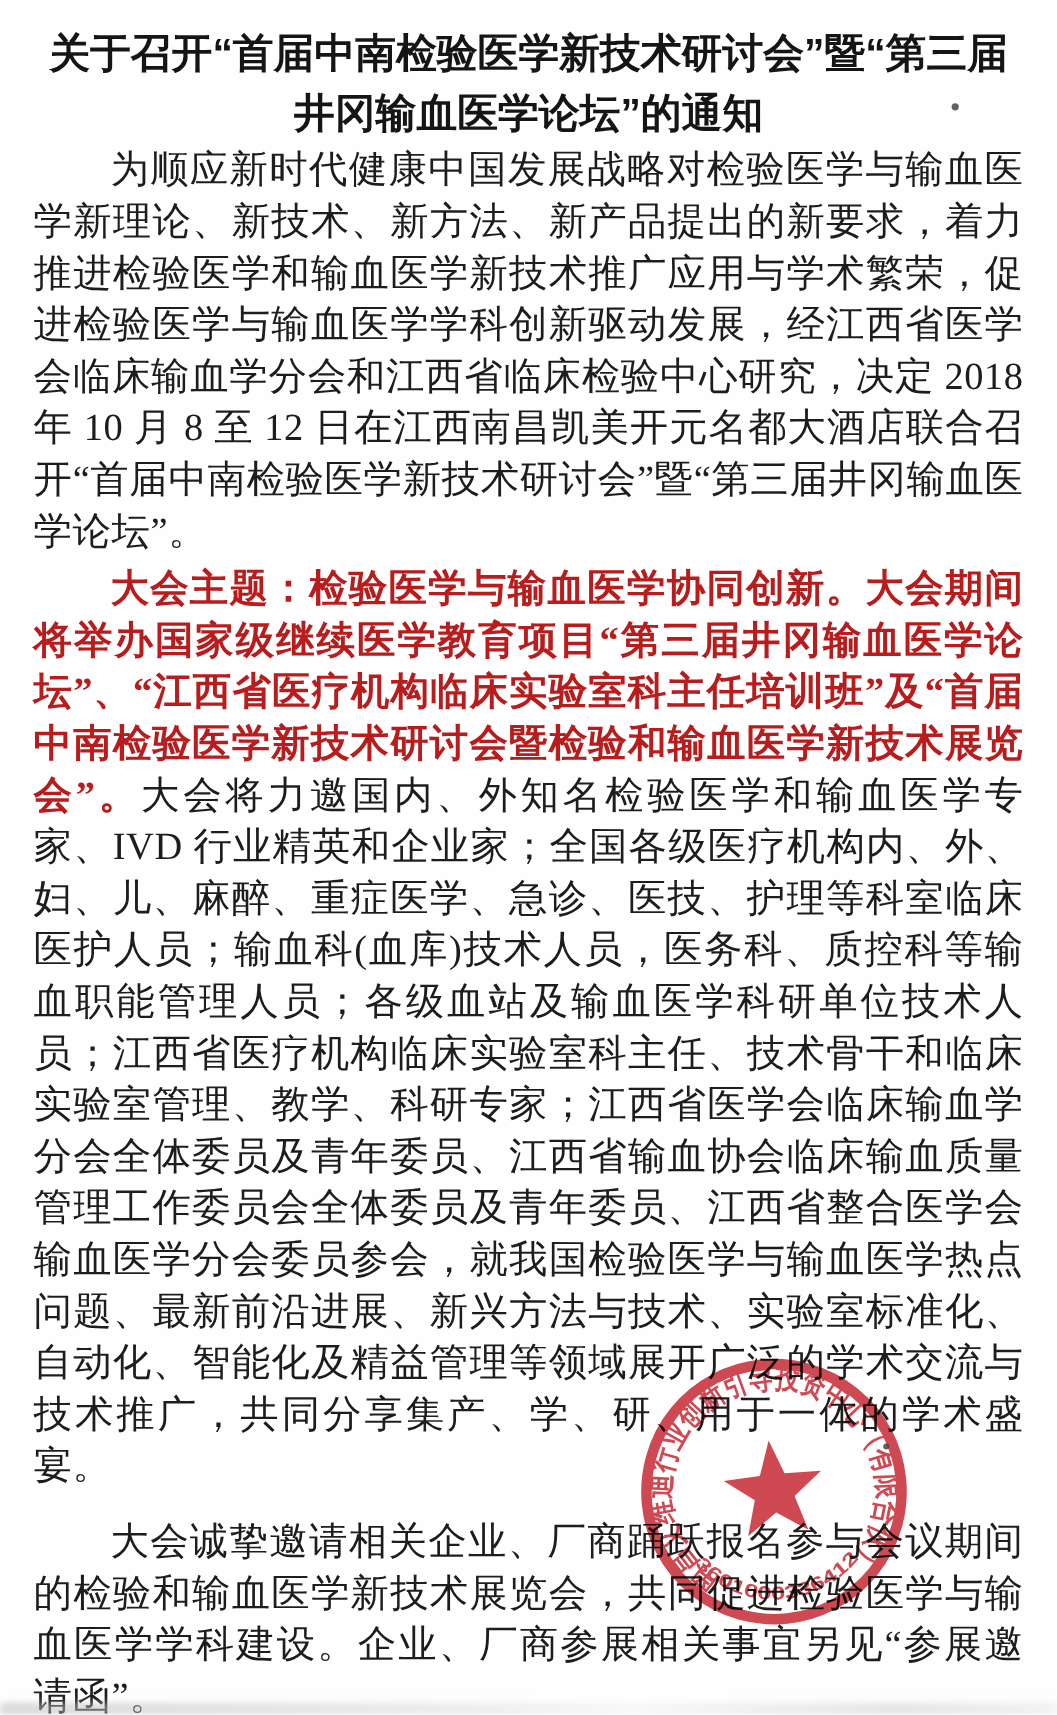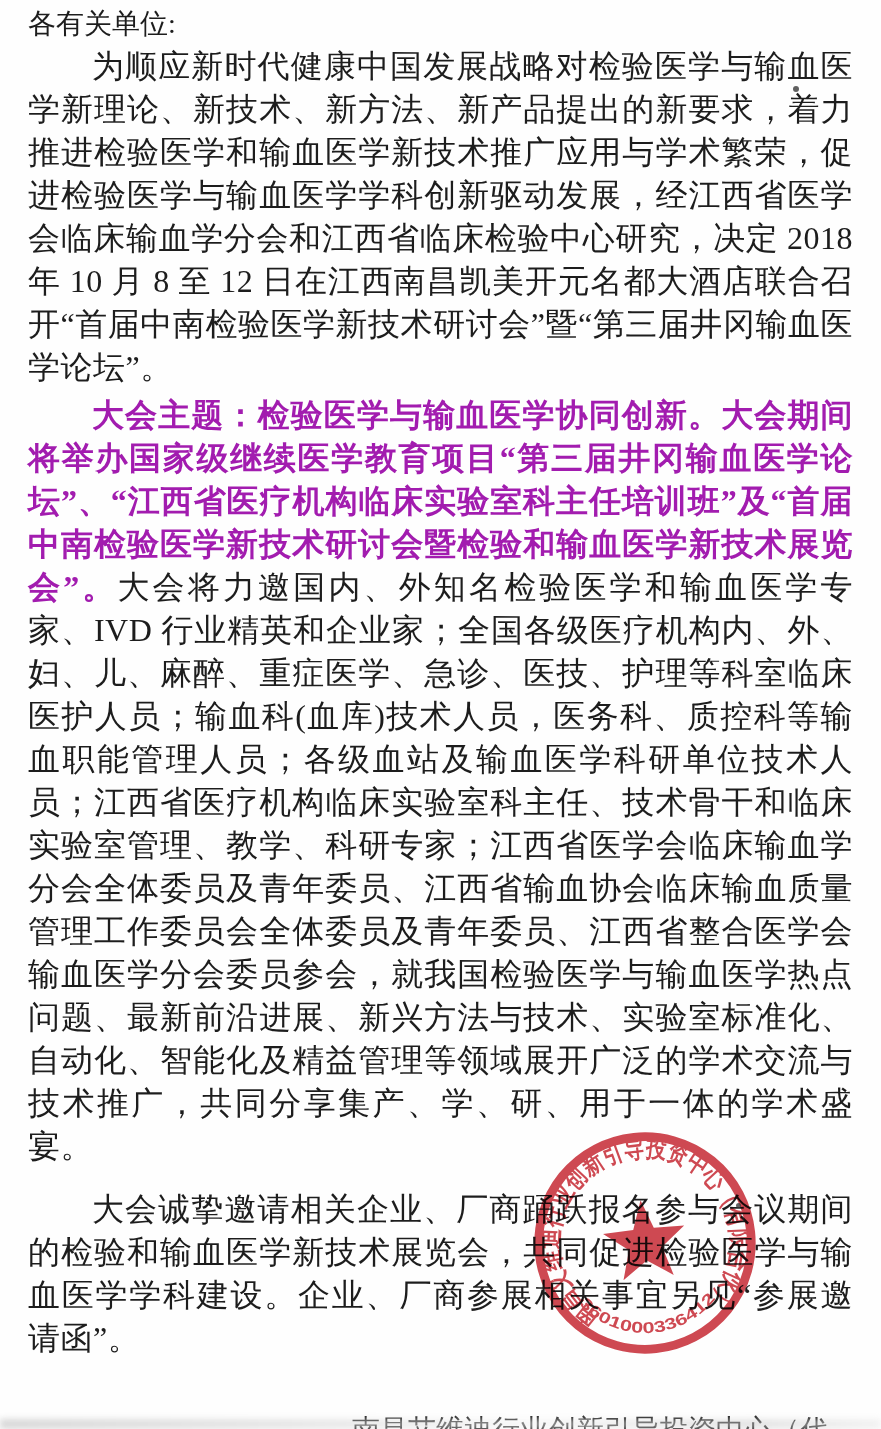--- a/index.html
+++ b/index.html
@@ -29,21 +29,21 @@
   }
   .para{
     margin:0;
     font-size:32px;
     line-height:43px;
     text-align:justify;
     text-indent:2em;
     letter-spacing:0.5px;
   }
   .para-theme{margin-top:5px;}
-  .para-theme .bold{font-weight:bold;color:#a21caf;margin-top:40px;}
+  .para-theme .bold{font-weight:bold;color:#b91c1c;margin-top:40px;}
   .para-invite{margin-top:20px;}
   .sign-block{
     margin-top:46px;
     margin-left:324px;
     font-size:28px;
     line-height:48px;
   }
   .seal{
     position:absolute;
     left:528px;top:1126px;
@@ -70,22 +70,25 @@
     background:linear-gradient(to right,#b9b9b9 0%,#d9d9d9 40%,#f3f3f3 60%,#cfcfcf 85%,#e8e8e8 100%);
     filter:blur(3px);
     opacity:0.55;
   }
 </style>
 </head>
 <body>
 
 <div class="page">
 
+  <h1 class="title">
+    <span style="display:block">关于召开“首届中南检验医学新技术研讨会”暨“第三届</span>
+    <span style="display:block">井冈输血医学论坛”的通知</span>
+  </h1>
 
-  <div class="salutation">各有关单位:</div>
 
   <p class="para">为顺应新时代健康中国发展战略对检验医学与输血医学新理论、新技术、新方法、新产品提出的新要求，着力推进检验医学和输血医学新技术推广应用与学术繁荣，促进检验医学与输血医学学科创新驱动发展，经江西省医学会临床输血学分会和江西省临床检验中心研究，决定 2018 年 10 月 8 至 12 日在江西南昌凯美开元名都大酒店联合召开“首届中南检验医学新技术研讨会”暨“第三届井冈输血医学论坛”。</p>
 
   <p class="para para-theme"><span class="bold">大会主题：检验医学与输血医学协同创新。大会期间将举办国家级继续医学教育项目“第三届井冈输血医学论坛”、“江西省医疗机构临床实验室科主任培训班”及“首届中南检验医学新技术研讨会暨检验和输血医学新技术展览会”。</span><span>大会将力邀国内、外知名检验医学和输血医学专家、IVD 行业精英和企业家；全国各级医疗机构内、外、妇、儿、麻醉、重症医学、急诊、医技、护理等科室临床医护人员；输血科(血库)技术人员，医务科、质控科等输血职能管理人员；各级血站及输血医学科研单位技术人员；江西省医疗机构临床实验室科主任、技术骨干和临床实验室管理、教学、科研专家；江西省医学会临床输血学分会全体委员及青年委员、江西省输血协会临床输血质量管理工作委员会全体委员及青年委员、江西省整合医学会输血医学分会委员参会，就我国检验医学与输血医学热点问题、最新前沿进展、新兴方法与技术、实验室标准化、自动化、智能化及精益管理等领域展开广泛的学术交流与技术推广，共同分享集产、学、研、用于一体的学术盛宴。</span></p>
 
   <p class="para para-invite">大会诚挚邀请相关企业、厂商踊跃报名参与会议期间的检验和输血医学新技术展览会，共同促进检验医学与输血医学学科建设。企业、厂商参展相关事宜另见“参展邀请函”。</p>
 
   <div class="sign-block">
     <div>南昌艾维迪行业创新引导投资中心（代章）</div>
   </div>

